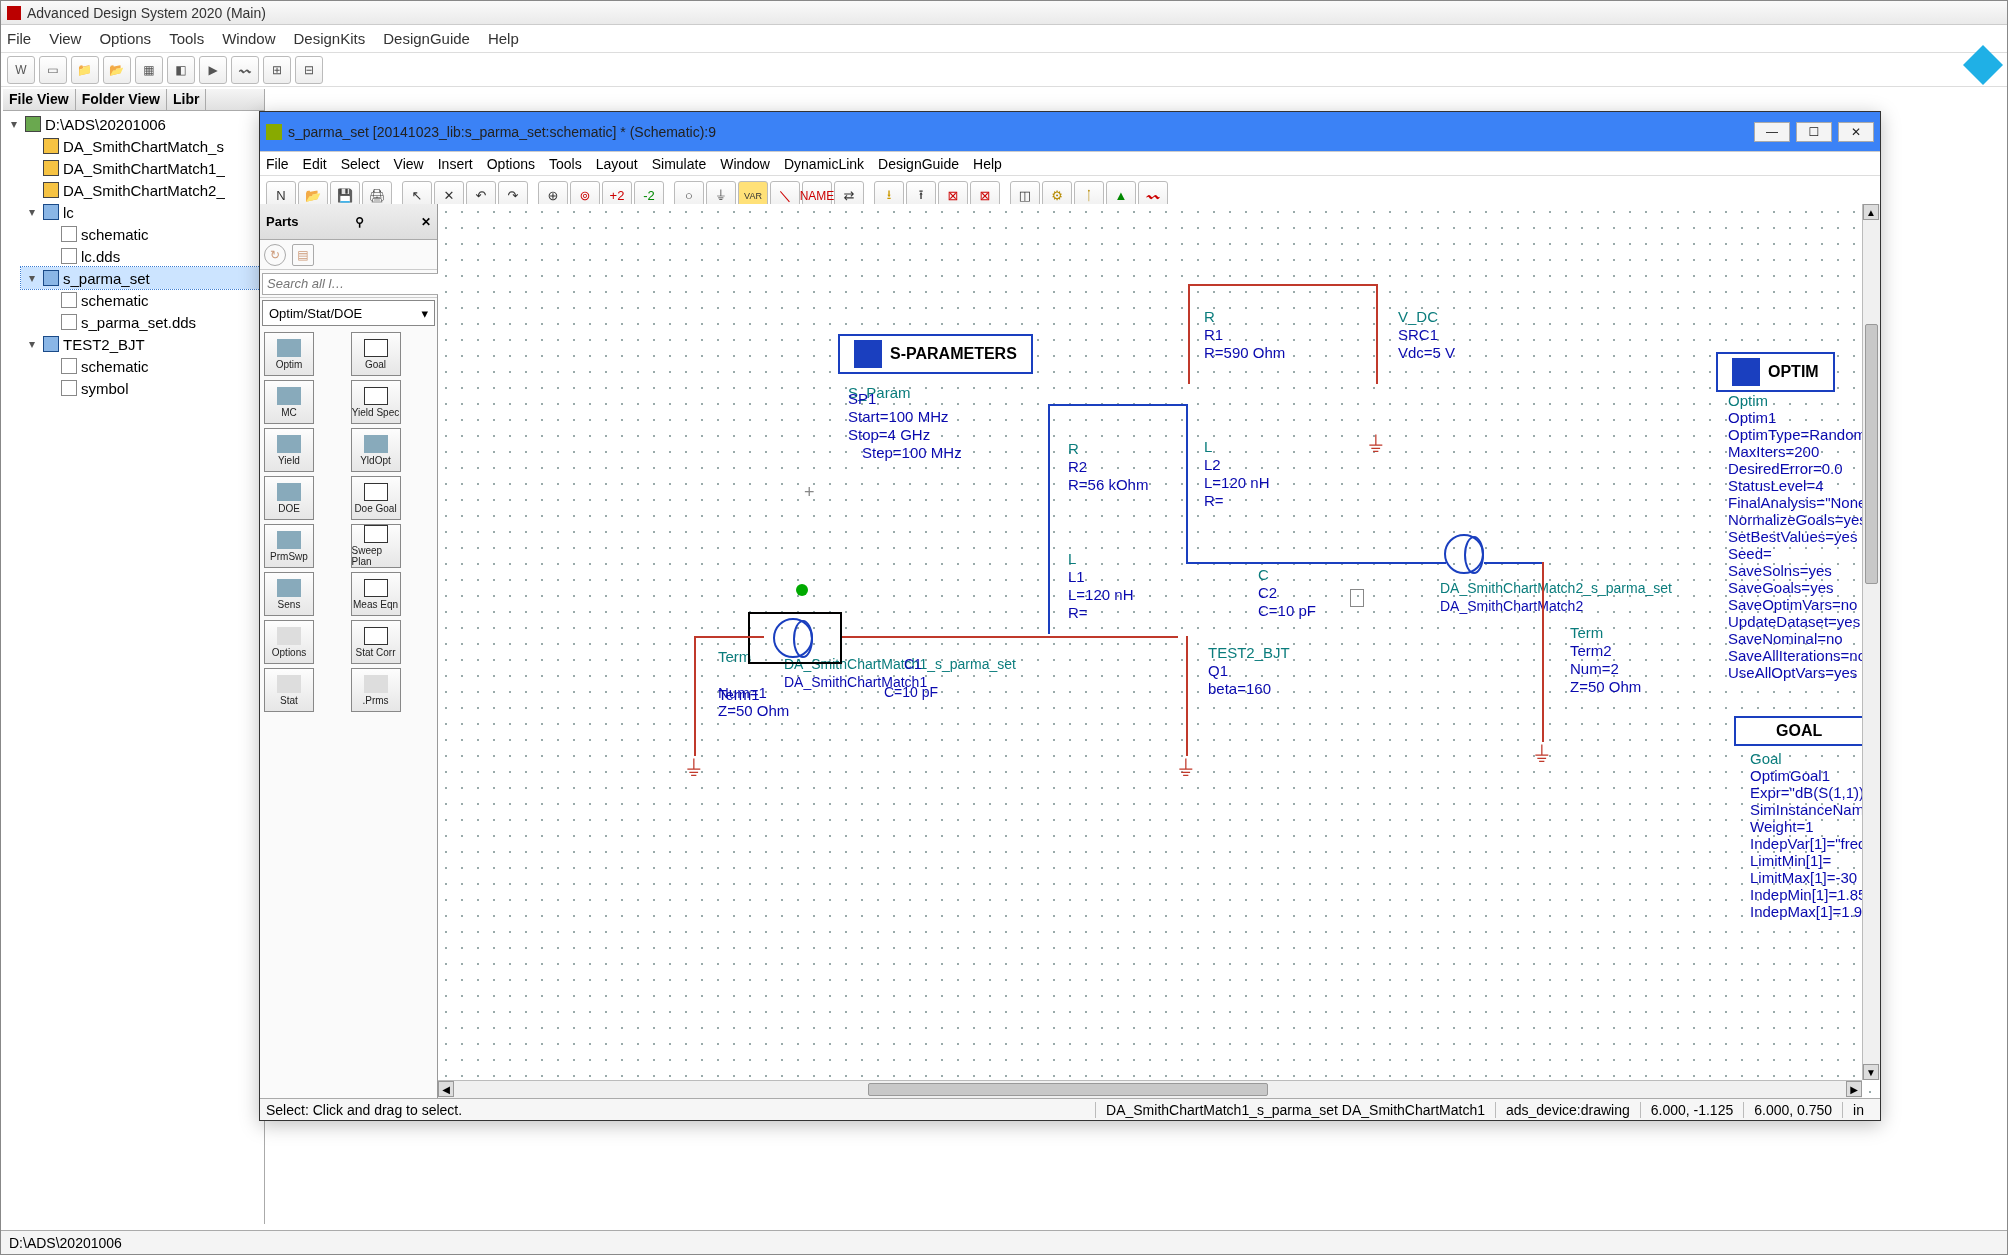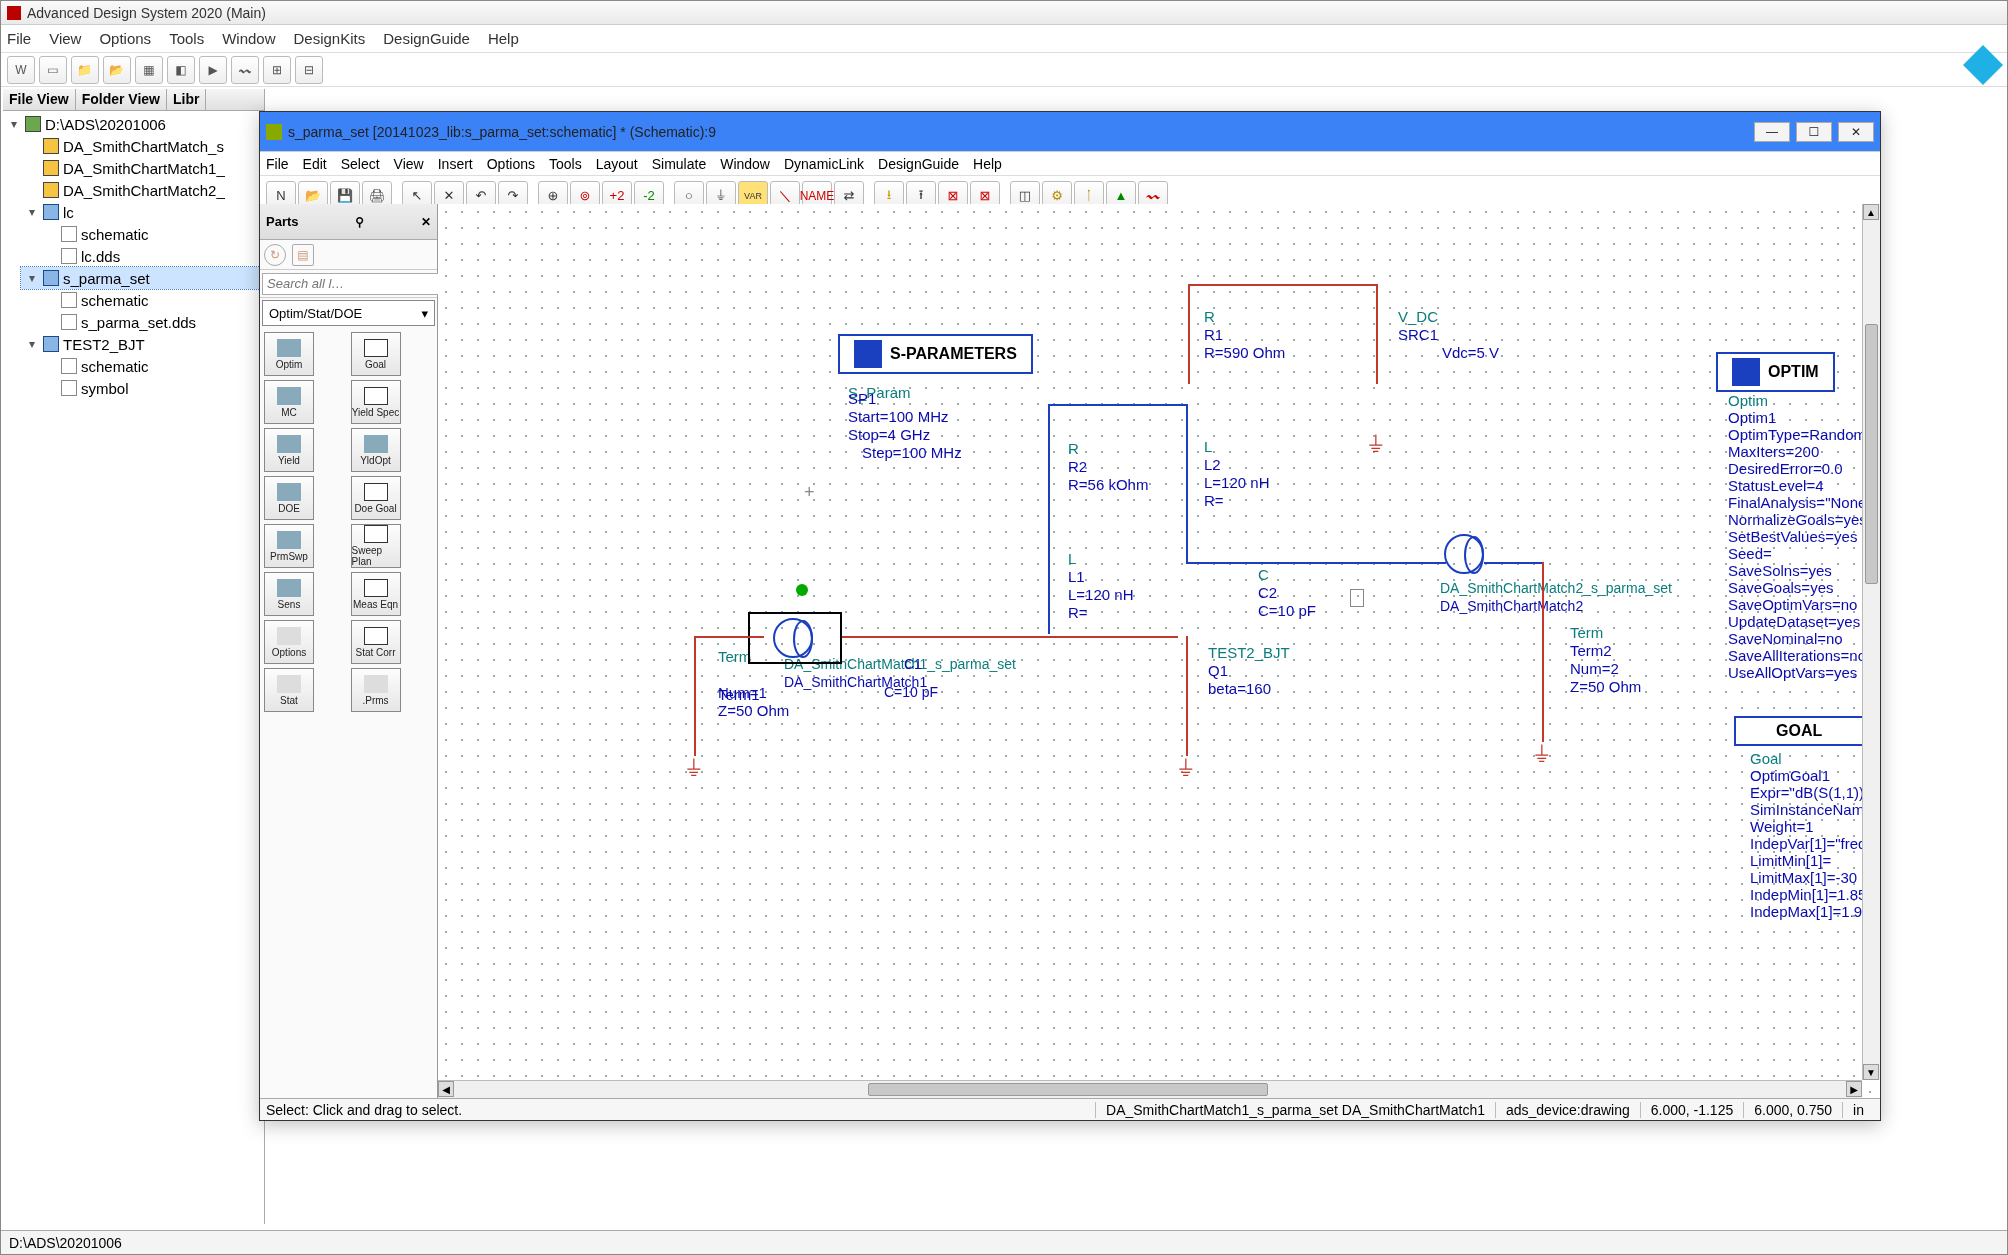--- a/index.html
+++ b/index.html
@@ -364,21 +364,21 @@
           <div class="schem-text navy" style="left:424px;top:240px;">Step=100 MHz</div>
 
           <div style="position:absolute;left:366px;top:278px;color:#888;font-size:18px;">+</div>
 
           <div class="schem-text teal" style="left:766px;top:104px;">R</div>
           <div class="schem-text navy" style="left:766px;top:122px;">R1</div>
           <div class="schem-text navy" style="left:766px;top:140px;">R=590 Ohm</div>
 
           <div class="schem-text teal" style="left:960px;top:104px;">V_DC</div>
           <div class="schem-text navy" style="left:960px;top:122px;">SRC1</div>
-          <div class="schem-text navy" style="left:1004px;top:140px;">Vdc=5 V</div>
+          <div class="schem-text navy" style="left:960px;top:140px;">Vdc=5 V</div>
 
           <div class="schem-text teal" style="left:766px;top:234px;">L</div>
           <div class="schem-text navy" style="left:766px;top:252px;">L2</div>
           <div class="schem-text navy" style="left:766px;top:270px;">L=120 nH</div>
           <div class="schem-text navy" style="left:766px;top:288px;">R=</div>
 
           <div class="schem-text teal" style="left:630px;top:236px;">R</div>
           <div class="schem-text navy" style="left:630px;top:254px;">R2</div>
           <div class="schem-text navy" style="left:630px;top:272px;">R=56 kOhm</div>
 

